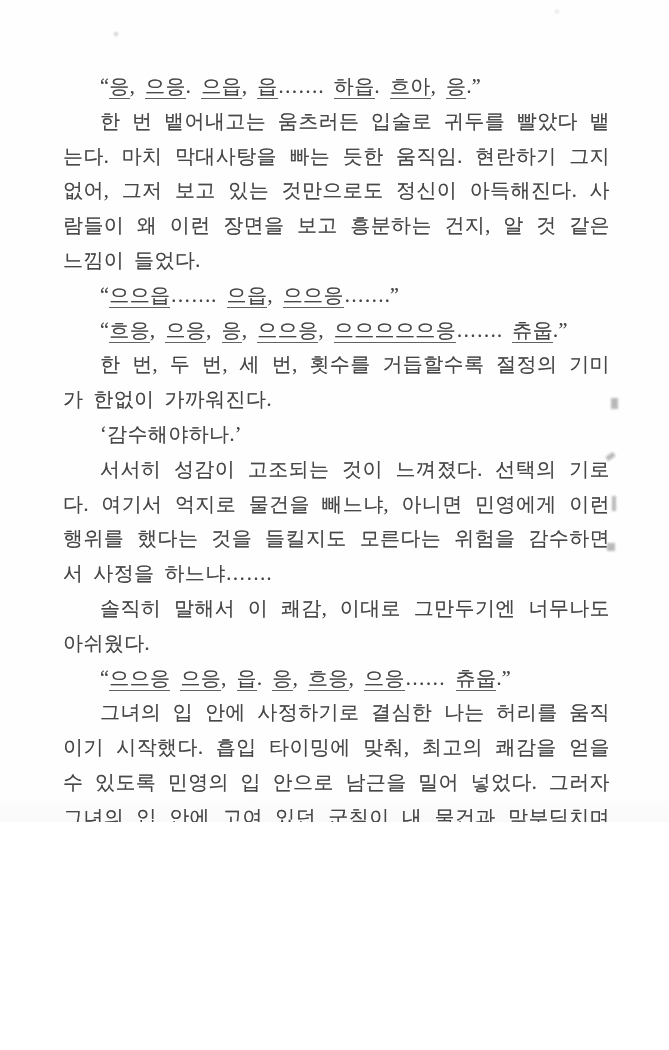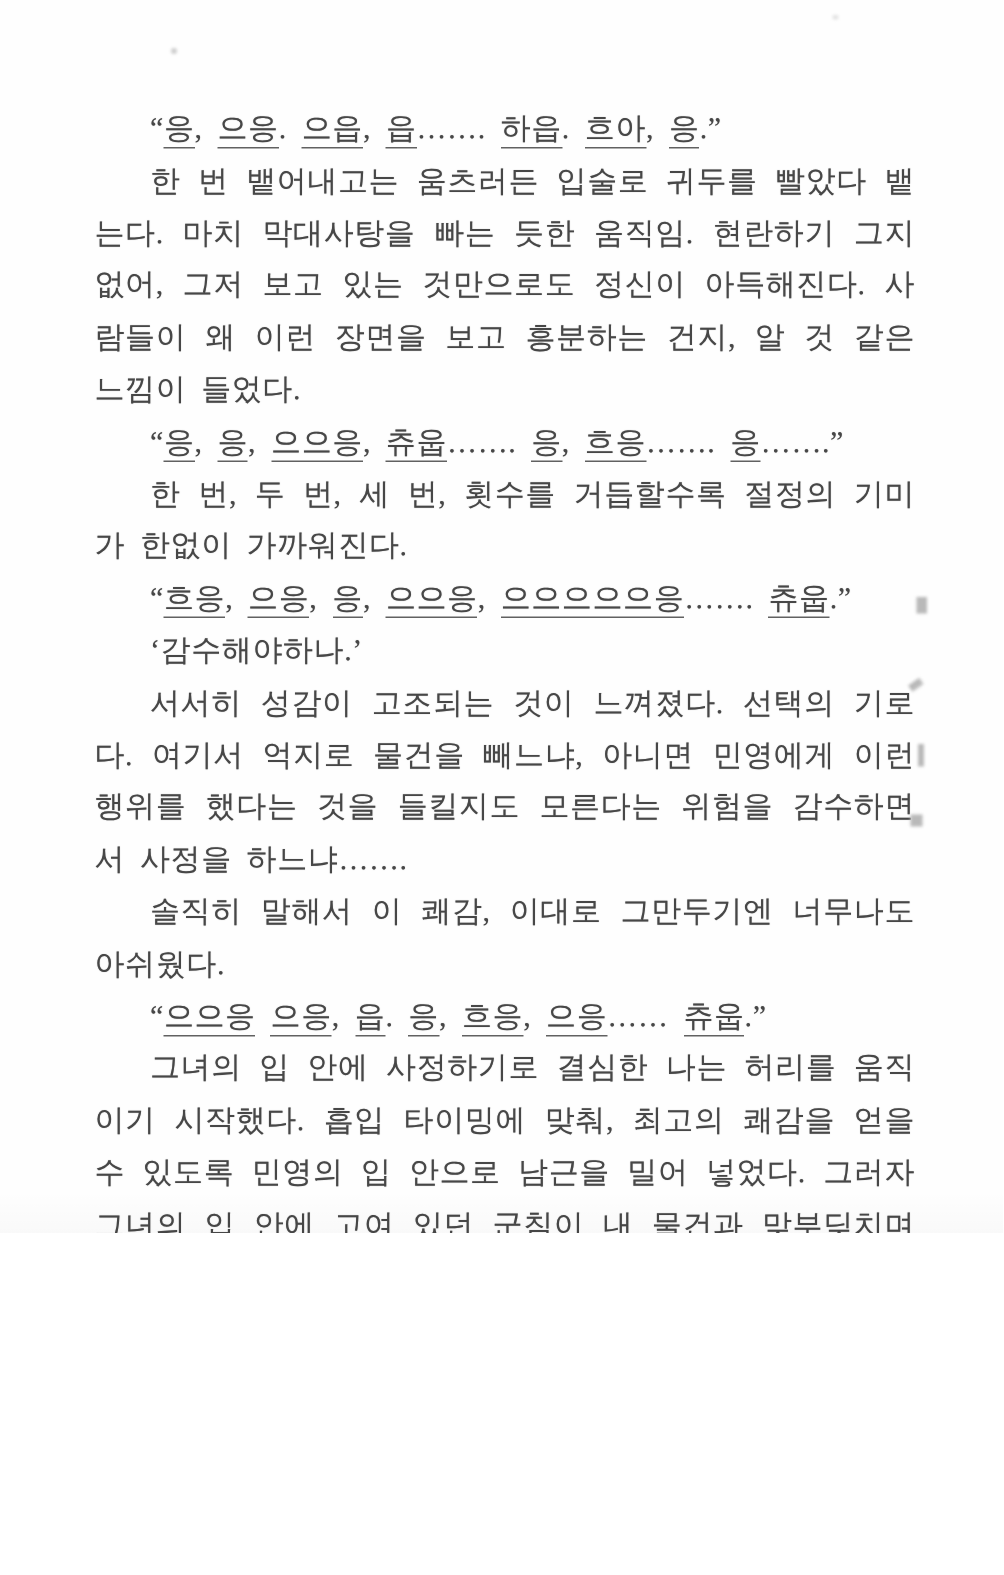--- a/index.html
+++ b/index.html
@@ -78,23 +78,23 @@
   }
 </style>
 </head>
 <body>
 
 <div class="page">
 
   <div class="body-text">
       <p class="para">“<span class="u">응</span>, <span class="u">으응</span>. <span class="u">으읍</span>, <span class="u">읍</span>……. <span class="u">하읍</span>. <span class="u">흐아</span>, <span class="u">응</span>.”</p>
       <p class="para">한 번 뱉어내고는 움츠러든 입술로 귀두를 빨았다 뱉는다. 마치 막대사탕을 빠는 듯한 움직임. 현란하기 그지없어, 그저 보고 있는 것만으로도 정신이 아득해진다. 사람들이 왜 이런 장면을 보고 흥분하는 건지, 알 것 같은 느낌이 들었다.</p>
-      <p class="para">“<span class="u">응</span>, <span class="u">응</span>, <span class="u">으으응</span>, <span class="u">츄웁</span>……. <span class="u">응</span>, <span class="u">흐응</span>……. <span class="u">응</span>…….”</p>
+      <p class="para">“<span class="u">으으읍</span>……. <span class="u">으읍</span>, <span class="u">으으응</span>…….”</p>
+      <p class="para">“<span class="u">흐응</span>, <span class="u">으응</span>, <span class="u">응</span>, <span class="u">으으응</span>, <span class="u">으으으으으응</span>……. <span class="u">츄웁</span>.”</p>
       <p class="para">한 번, 두 번, 세 번, 횟수를 거듭할수록 절정의 기미가 한없이 가까워진다.</p>
-      <p class="para">“<span class="u">흐응</span>, <span class="u">으응</span>, <span class="u">응</span>, <span class="u">으으응</span>, <span class="u">으으으으으응</span>……. <span class="u">츄웁</span>.”</p>
       <p class="para">‘감수해야하나.’</p>
       <p class="para">서서히 성감이 고조되는 것이 느껴졌다. 선택의 기로다. 여기서 억지로 물건을 빼느냐, 아니면 민영에게 이런 행위를 했다는 것을 들킬지도 모른다는 위험을 감수하면서 사정을 하느냐…….</p>
       <p class="para">솔직히 말해서 이 쾌감, 이대로 그만두기엔 너무나도 아쉬웠다.</p>
       <p class="para">“<span class="u">으으응</span> <span class="u">으응</span>, <span class="u">읍</span>. <span class="u">응</span>, <span class="u">흐응</span>, <span class="u">으응</span>…… <span class="u">츄웁</span>.”</p>
       <p class="para">그녀의 입 안에 사정하기로 결심한 나는 허리를 움직이기 시작했다. 흡입 타이밍에 맞춰, 최고의 쾌감을 얻을 수 있도록 민영의 입 안으로 남근을 밀어 넣었다. 그러자 그녀의 입 안에 고여 있던 군침이 내 물건과 맞부딪치며 질퍽 하는 소리가 났다.</p>
       <p class="para">이따금씩 깨물기도 했는데, 그 고통마저도 나에겐 너무나도 감미로웠다.</p>
     </div>
 
   <div class="footer">
     <span>162</span><span class="sep">·</span><span>부인함락 上</span>

